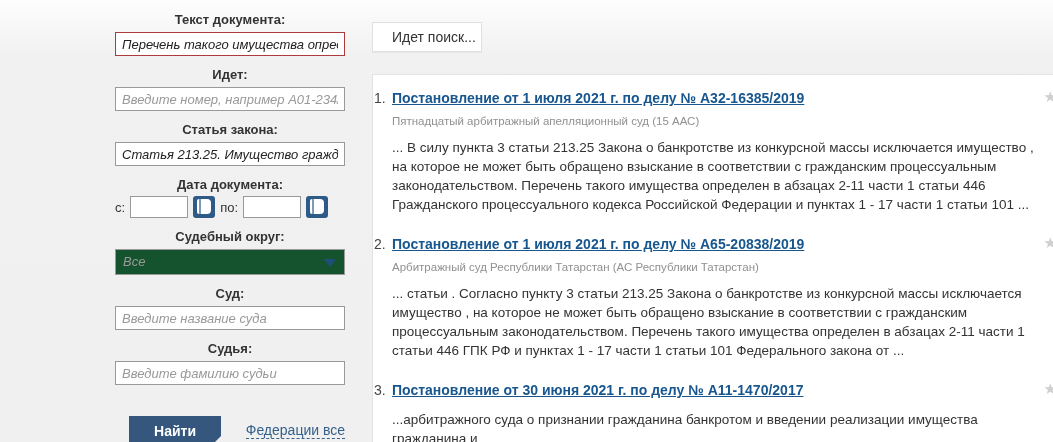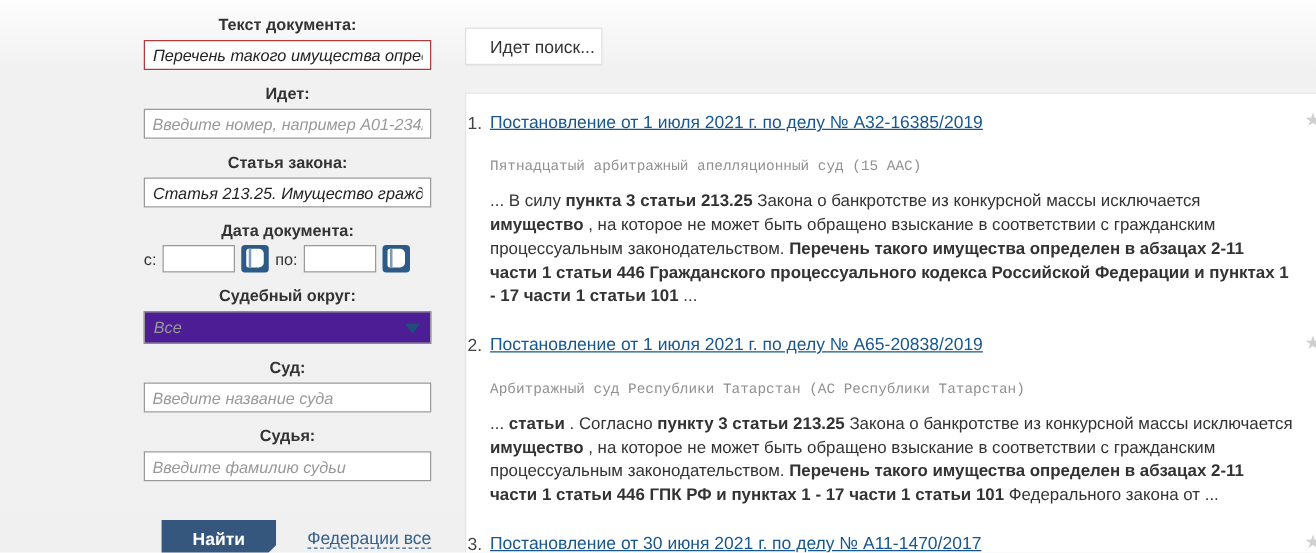--- a/index.html
+++ b/index.html
@@ -23,21 +23,21 @@
   .txt-input.err { border:1px solid #aa3c3c; }
 
   .date-row { display:flex; align-items:center; gap:5px; margin-bottom:11px; }
   .date-lbl { font-size:13px; color:#333; }
   .date-input { width:58px; height:22px; border:1px solid #999; background:#fff; margin-bottom:0; padding:0 4px; font-size:12px; }
   .cal-btn { width:22px; height:22px; background:#2e5a88; border-radius:3px; position:relative; cursor:pointer; flex:0 0 auto; }
   .cal-btn::before { content:""; position:absolute; left:4px; top:3px; width:14px; height:15px; background:#fff; border-radius:2px 4px 4px 2px; }
   .cal-btn::after { content:""; position:absolute; left:6px; top:3px; width:2px; height:15px; background:#7d9ab8; }
 
   .select-box {
-    width:230px; height:26px; border:1px solid #999; background:#4c1d95; position:relative;
+    width:230px; height:26px; border:1px solid #999; background:#14532d; position:relative;
     margin-bottom:11px; cursor:pointer;
   }
   .select-value { font-size:13px; font-style:italic; color:#999; line-height:24px; padding-left:7px; }
   .dd-arrow { position:absolute; right:8px; top:9px; width:0; height:0;
     border-left:6px solid transparent; border-right:6px solid transparent; border-top:8px solid #1f4e7c; }
 
   .btn-row { margin-top:20px; display:flex; align-items:center; justify-content:space-between; }
   .find-btn {
     margin-left:14px; width:92px; height:29px; background:#35577e; color:#fff;
     font-family:"Liberation Sans", sans-serif; font-size:14px; font-weight:bold;
@@ -56,26 +56,26 @@
     font-size:14px; color:#333; line-height:28px; padding-left:19px; cursor:pointer;
   }
   .results-card {
     position:absolute; left:372px; top:74px; width:681px; height:368px;
     background:#fff; border-left:1px solid #e3e3e3; border-top:1px solid #e3e3e3;
     overflow:hidden; padding:14px 0 0 0;
   }
   .result-item { position:relative; padding:0 16px 0 19px; margin-bottom:21px; }
   .result-num { position:absolute; left:1px; top:1px; font-size:14px; color:#444; }
   .result-title {
-    font-size:14px; font-weight:normal; color:#17568e; text-decoration:underline; cursor:pointer;
+    font-size:14px; font-weight:bold; color:#17568e; text-decoration:underline; cursor:pointer;
   }
-  .result-court { font-size:11.5px; color:#909090; margin-top:20px;font-family:Liberation Mono, monospace; }
+  .result-court { font-size:11.5px; color:#909090; margin-top:8px; }
   .result-snippet { font-size:13.5px; color:#333; line-height:19px; margin-top:11px; padding-right:2px; }
   .seg { font-weight:normal; }
-  .seg.bold { font-weight:bold; }
+  .seg.bold { font-weight:normal; }
   .fav-star {
     position:absolute; right:-4px; top:0; font-size:15px; color:#cfcfcf; cursor:pointer; line-height:15px;
   }
 </style>
 </head>
 <body>
 
 <div class="sidebar">
 
   <div class="fld-label">Текст документа:</div>

